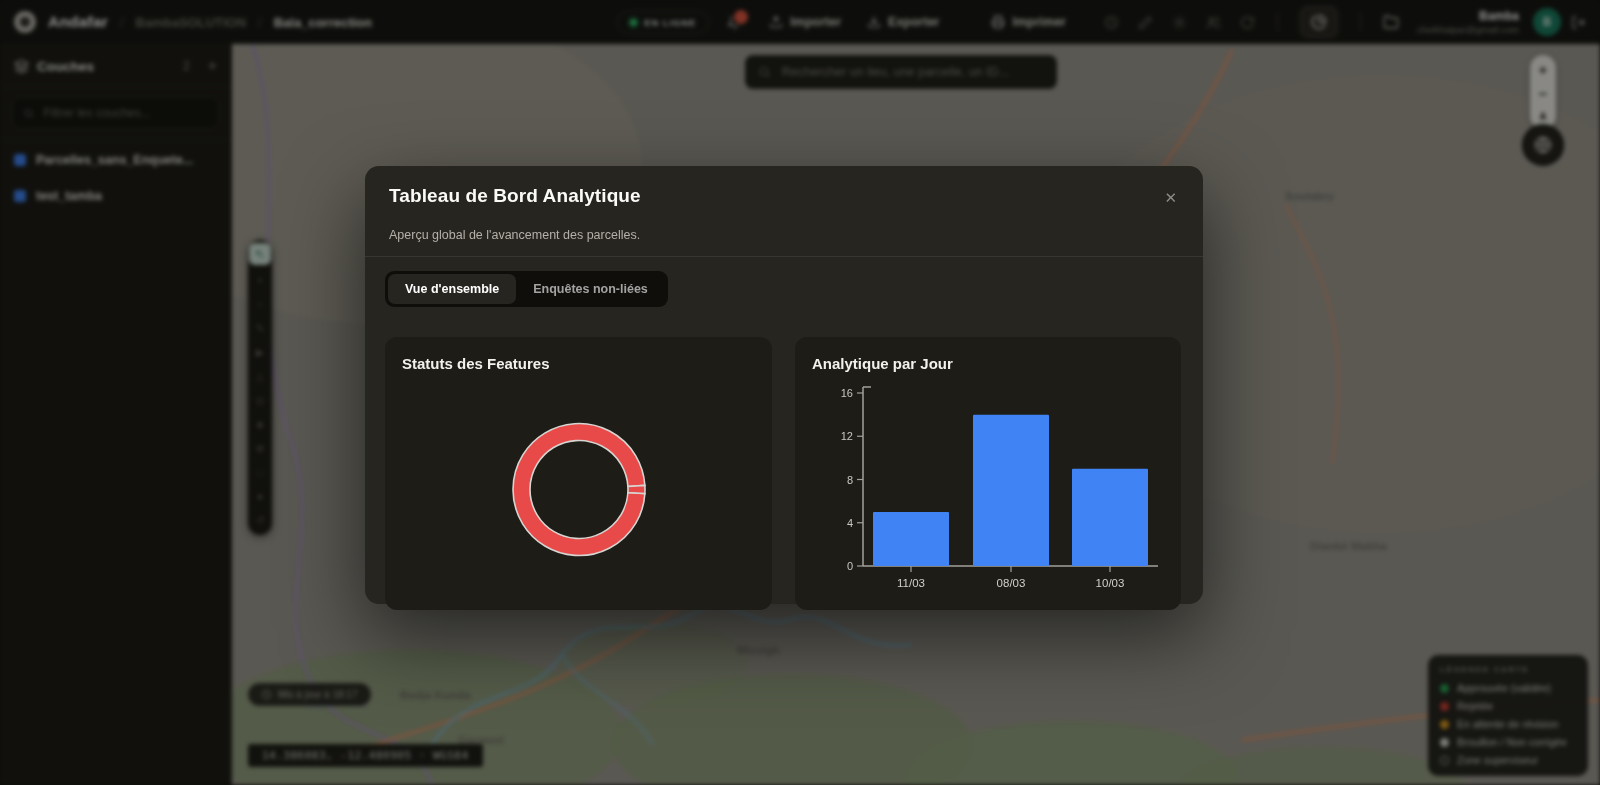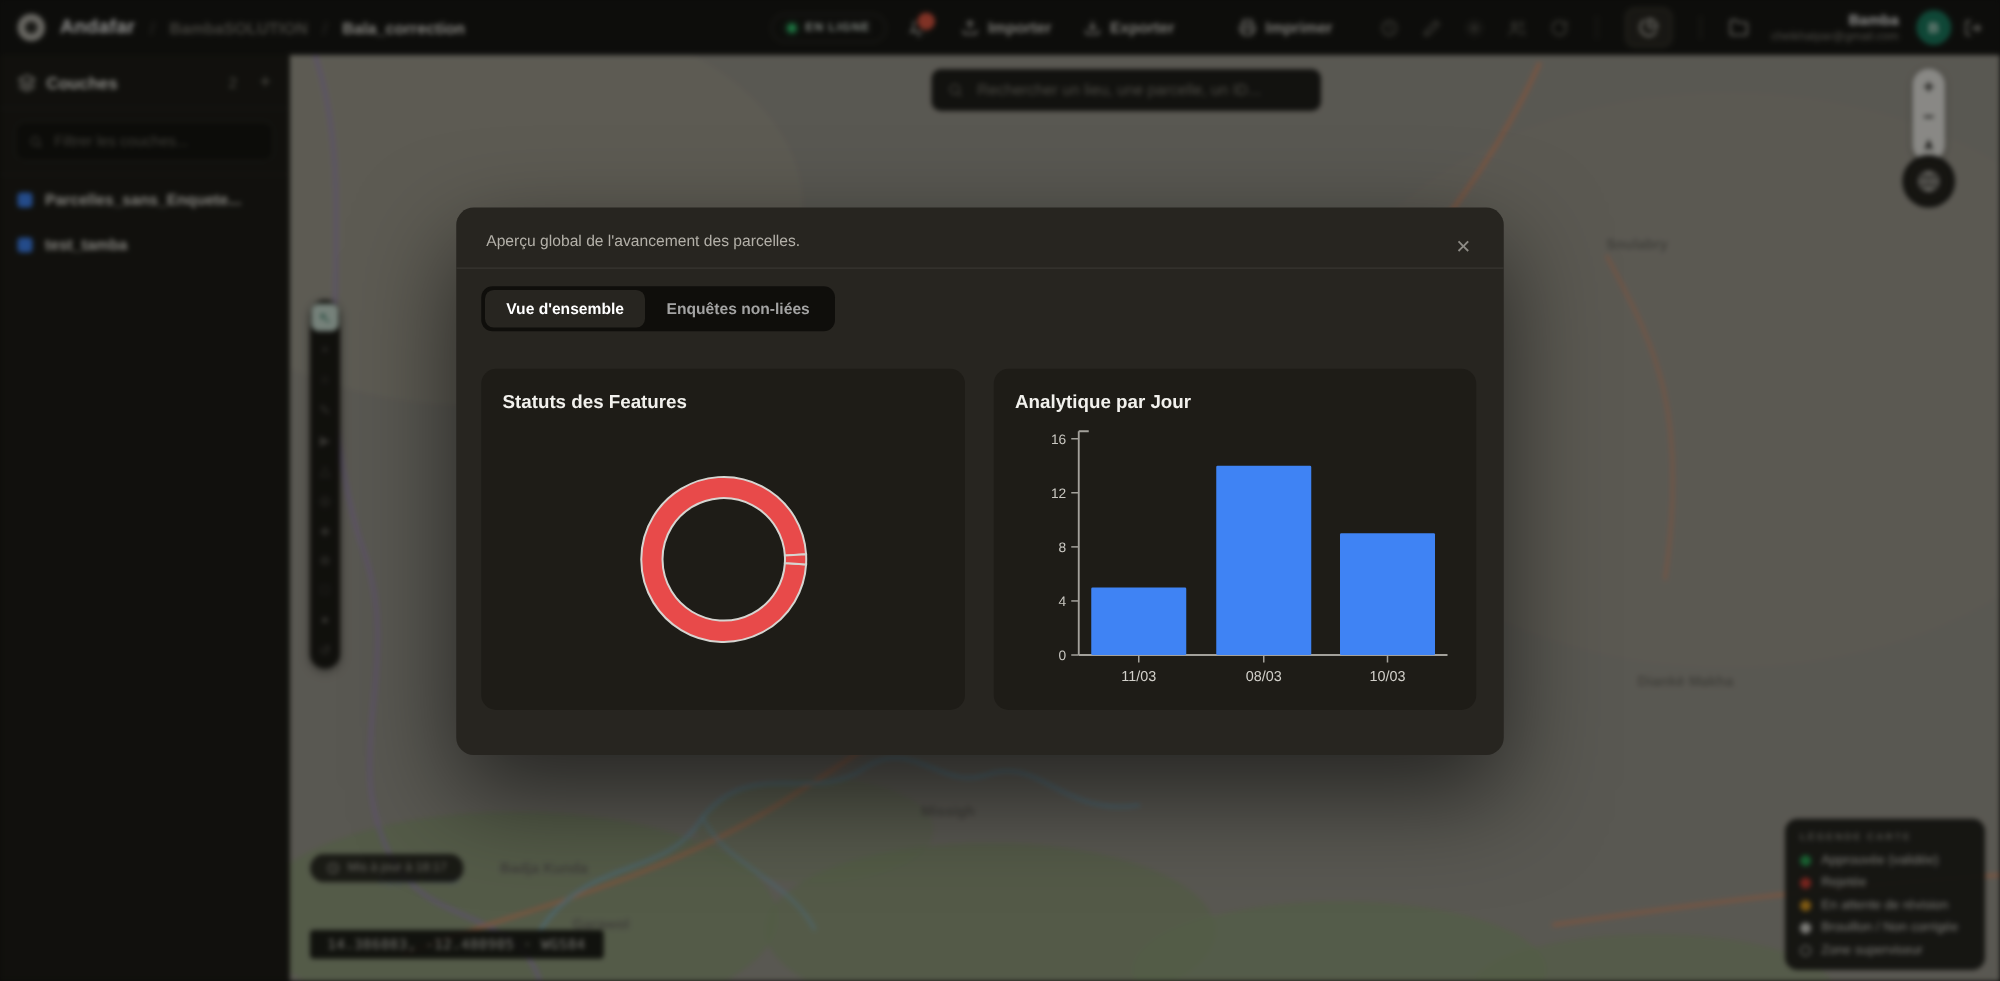--- a/index.html
+++ b/index.html
@@ -77,21 +77,21 @@
          display:flex;flex-direction:column;align-items:center;padding:3px 0 6px;gap:6px;box-shadow:0 2px 8px rgba(0,0,0,.45);}
   .tool{width:18px;height:18px;border-radius:5px;display:flex;align-items:center;justify-content:center;
         font-size:11px;color:#5b5954;cursor:pointer;}
   .tool.active{width:22px;height:22px;background:#cfe4d9;color:#1f6b53;font-size:12px;border-radius:6px;}
   
   .backdrop{position:absolute;inset:0;background:rgba(8,8,6,.45);z-index:8;}
   .modal{position:absolute;left:365px;top:166px;width:838px;height:438px;background:#272520;border-radius:14px;
          z-index:10;box-shadow:0 30px 80px rgba(0,0,0,.6);box-sizing:border-box;}
   .m-hd{padding:19px 24px 14px;border-bottom:1px solid #383630;position:relative;}
   .m-title{font-size:19px;font-weight:700;color:#fafaf7;letter-spacing:.1px;}
-  .m-sub{font-size:12.5px;color:#b3b0a8;margin-top:1px;}
+  .m-sub{font-size:12.5px;color:#b3b0a8;margin-top:21px;}
   .m-close{position:absolute;top:24px;right:26px;font-size:15px;color:#8d8b85;cursor:pointer;line-height:1;}
   .m-body{padding:14px 10px 0 20px;}
   .tabs{display:inline-flex;background:#0f0e0b;border-radius:9px;padding:3px;}
   .tab{border:0;background:transparent;color:#a3a3a3;font-size:12.5px;font-weight:600;padding:8px 17px;
        border-radius:7px;cursor:pointer;font-family:inherit;}
   .tab.active{background:#272520;color:#ffffff;}
   .cards{display:flex;gap:23px;margin-top:30px;}
   .card{position:relative;background:#1e1c17;border-radius:12px;height:273px;box-sizing:border-box;}
   .card.c1{width:387px;}
   .card.c2{width:386px;}
@@ -337,20 +337,21 @@
       <div class="tool">□</div>
       <div class="tool">●</div>
       <div class="tool">↺</div>
     </div>
 </div>
 
 <div class="backdrop"></div>
 
 <div class="modal">
   <div class="m-hd">
+    <div class="m-title">Tableau de Bord Analytique</div>
     <div class="m-sub">Aperçu global de l'avancement des parcelles.</div>
     <span class="m-close">✕</span>
   </div>
   <div class="m-body">
     <div class="tabs" id="tabs">
         <button class="tab active">Vue d'ensemble</button>
         <button class="tab">Enquêtes non-liées</button>
       </div>
     <div class="cards">
       <div class="card c1">

